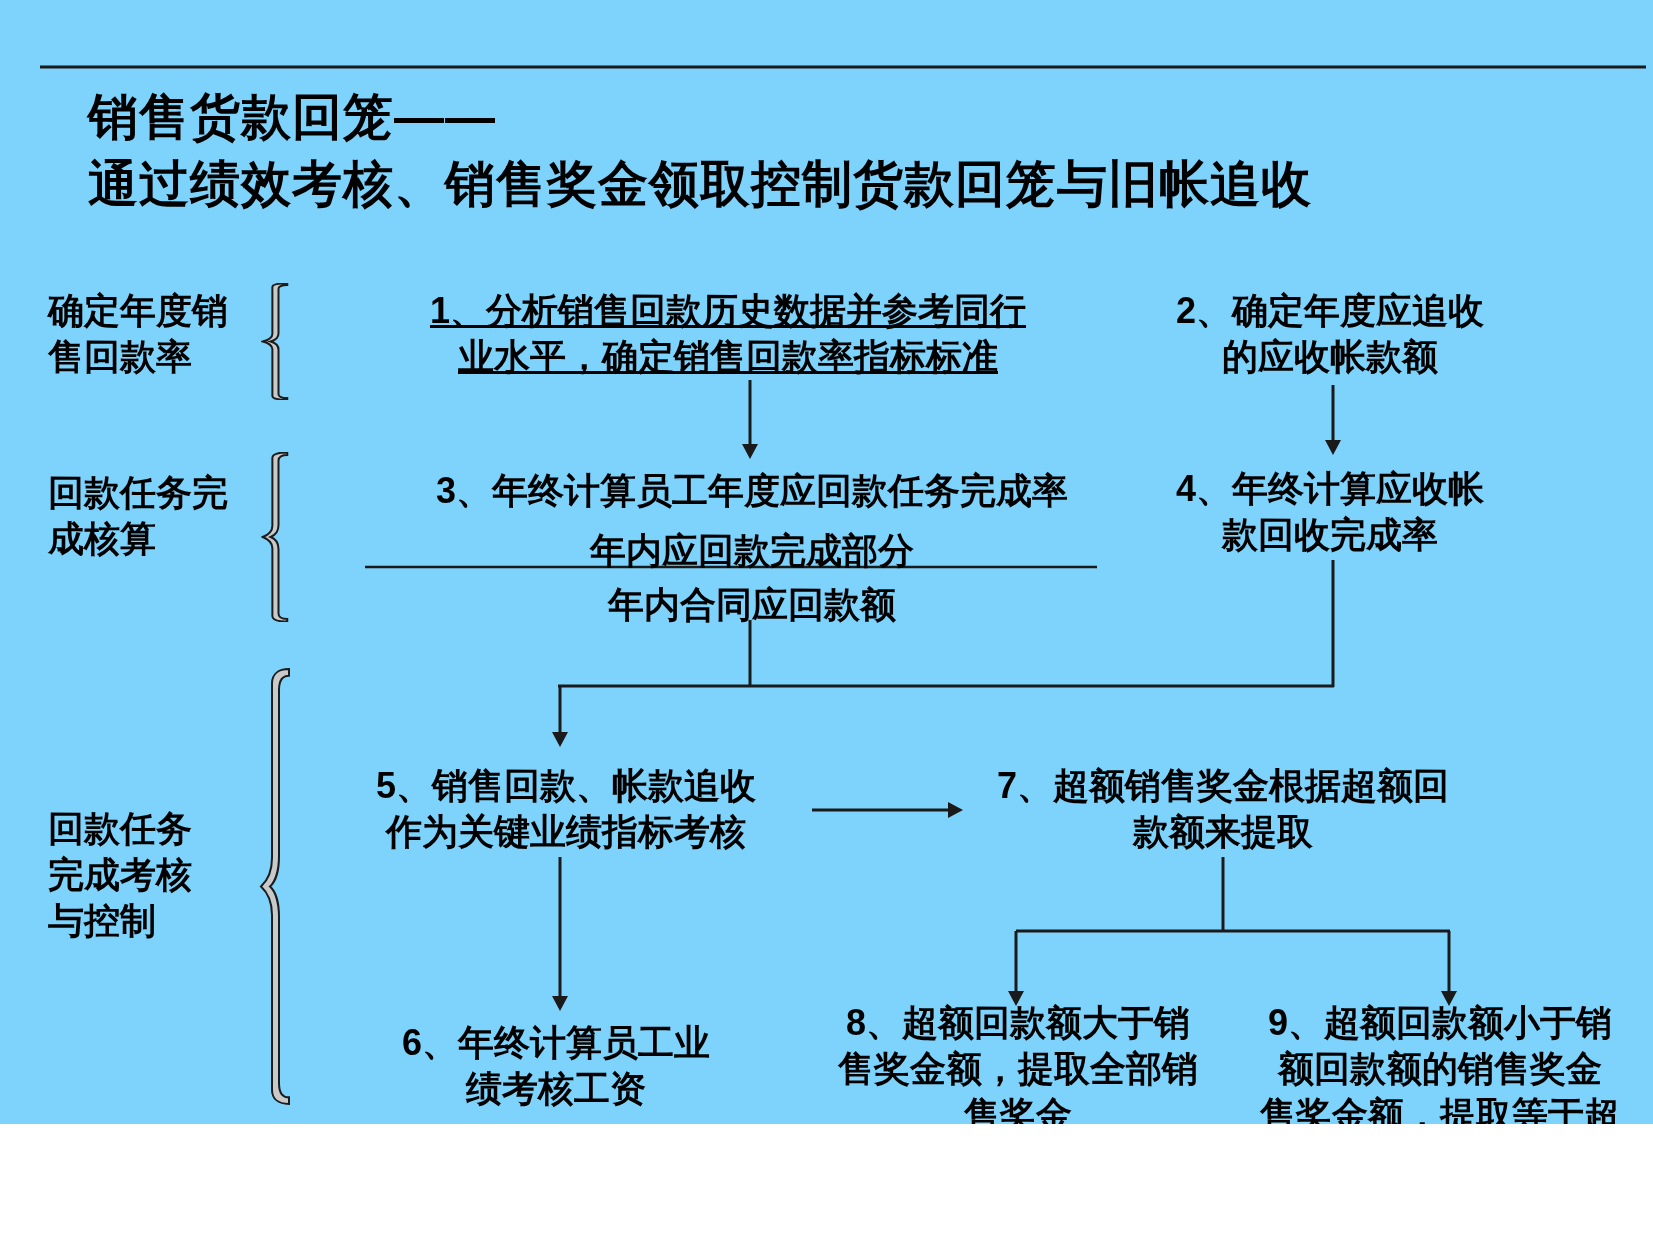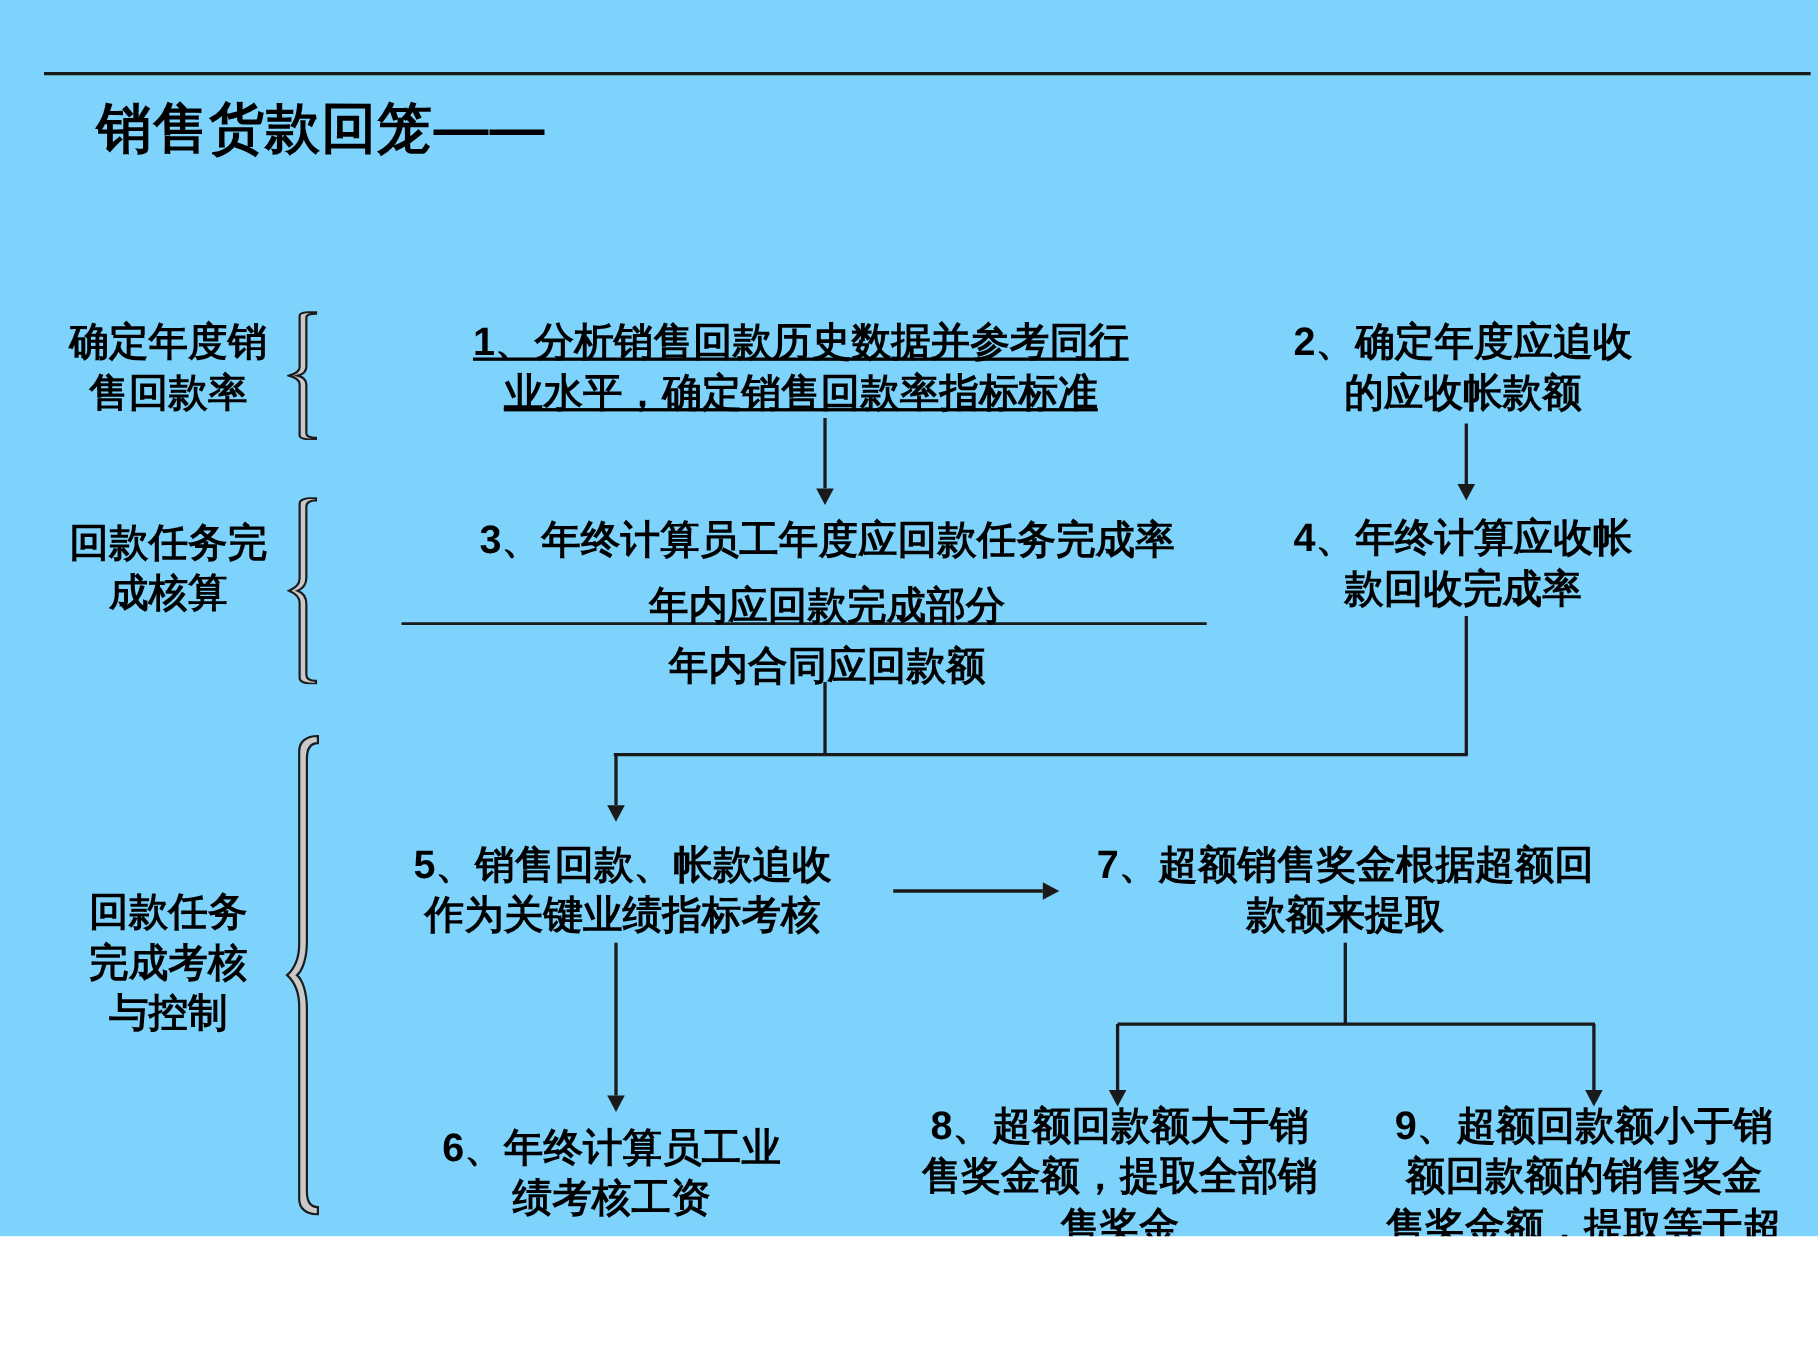--- a/index.html
+++ b/index.html
@@ -14,21 +14,20 @@
   }
   .abs{position:absolute;}
   .title{
     left:88px;top:84px;
     font-size:50px;line-height:67px;
     letter-spacing:1px;
     white-space:nowrap;
   }
   .rowlabel{
     left:48px;width:210px;
-    text-align:center;
     font-size:36px;line-height:46px;
   }
   .step{
     text-align:center;
     font-size:36px;line-height:46px;
   }
   .footer-label{
     font-size:36px;line-height:36px;
     text-align:center;
   }
@@ -84,20 +83,21 @@
     </g>
 
     <g>
       <line x1="40" y1="1176" x2="752" y2="1176" stroke="#1a1a1a" stroke-width="2.5"></line>
       <line x1="897" y1="1176" x2="1646" y2="1176" stroke="#1a1a1a" stroke-width="2.5"></line>
     </g>
   </svg>
 
   <div class="abs title">
     <div>销售货款回笼——</div>
+    <div>通过绩效考核、销售奖金领取控制货款回笼与旧帐追收</div>
   </div>
 
   <div class="abs rowlabel" style="top:288px;">
     <div>确定年度销</div>
     <div>售回款率</div>
   </div>
   <div class="abs rowlabel" style="top:470px;">
     <div>回款任务完</div>
     <div>成核算</div>
   </div>

